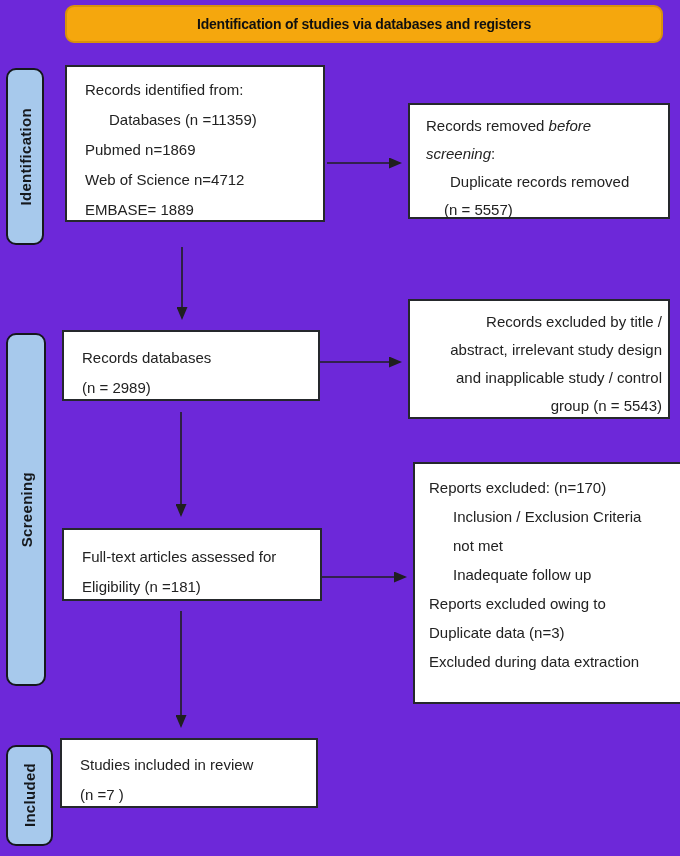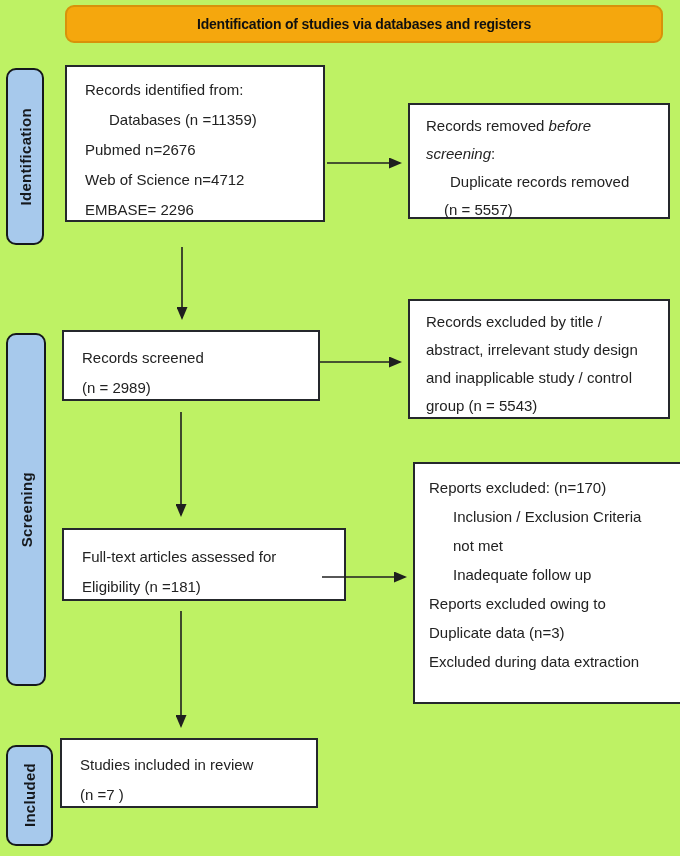--- a/index.html
+++ b/index.html
@@ -3,21 +3,21 @@
 <meta charset="utf-8">
 <style>
   :root{
     --banner_bg:#F5A70D; --banner_border:#D8920A;
     --stage_bg:#A7C9EC; --stage_border:#15181C;
     --box_border:#25282C; --arrow:#1F1F1F;
     --text:#222222; --banner_text:#101010;
   }
   html,body{margin:0;padding:0;background:#fff;}
   .canvas{
-    position:relative;width:680px;height:856px;background:#bef264;overflow:hidden;
+    position:relative;width:680px;height:856px;background:#6d28d9;overflow:hidden;
     font-family:"Liberation Sans", sans-serif;color:var(--text);
   }
   .banner{
     position:absolute;left:65px;top:5px;width:598px;height:38px;box-sizing:border-box;
     background:var(--banner_bg);border:2px solid var(--banner_border);border-radius:9px;
     display:flex;align-items:center;justify-content:center;
     font-size:14px;font-weight:bold;color:var(--banner_text);letter-spacing:-0.2px;
   }
   .stage{
     position:absolute;box-sizing:border-box;background:var(--stage_bg);
@@ -36,22 +36,22 @@
   .it{font-style:italic;margin-top:48px;}
   .ind-a{padding-left:24px;}
   .ind-b{padding-left:18px;}
   .box-a{left:65px;top:65px;width:260px;height:157px;padding:8px 22px 0 18px;}
   .box-a .line{line-height:30px;}
   .box-b{left:408px;top:103px;width:262px;height:116px;padding:7px 6px 0 16px;}
   .box-b .line{line-height:28px;}
   .box-c{left:62px;top:330px;width:258px;height:71px;padding:11px 6px 0 18px;}
   .box-c .line{line-height:30px;}
   .box-d{left:408px;top:299px;width:262px;height:120px;padding:7px 6px 0 16px;}
-  .box-d .line{line-height:28px;}
-  .box-e{left:62px;top:528px;width:284px;height:73px;padding:12px 6px 0 18px;}
+  .box-d .line{line-height:28px;text-align:right;}
+  .box-e{left:62px;top:528px;width:260px;height:73px;padding:12px 6px 0 18px;}
   .box-e .line{line-height:30px;}
   .box-f{left:413px;top:462px;width:304px;height:242px;padding:9px 4px 0 14px;}
   .box-f .line{line-height:29px;}
   .box-g{left:60px;top:738px;width:258px;height:70px;padding:10px 6px 0 18px;}
   .box-g .line{line-height:30px;}
   .arrows{position:absolute;left:0;top:0;pointer-events:none;}
   .arrow{stroke:var(--arrow);stroke-width:1.6;fill:none;}
   .ah{fill:var(--arrow);}
 </style>
 </head>
@@ -69,34 +69,34 @@
   <div class="stage" style="left:6px;top:333px;width:40px;height:353px;">
     <span class="stage-text">Screening</span>
   </div>
   <div class="stage" style="left:6px;top:745px;width:47px;height:101px;">
     <span class="stage-text">Included</span>
   </div>
 
   <div class="box box-a">
     <div class="line">Records identified from:</div>
     <div class="line ind-a">Databases (n =11359)</div>
-    <div class="line">Pubmed n=2676</div>
+    <div class="line">Pubmed n=1869</div>
     <div class="line">Web of Science n=4712</div>
-    <div class="line">EMBASE= 2296</div>
+    <div class="line">EMBASE= 1889</div>
   </div>
 
   <div class="box box-b">
     <div class="line"><span>Records removed </span><span class="it">before</span></div>
     <div class="line"><span class="it">screening</span><span>:</span></div>
     <div class="line ind-a">Duplicate records removed</div>
     <div class="line ind-b">(n = 5557)</div>
   </div>
 
   <div class="box box-c">
-    <div class="line">Records screened</div>
+    <div class="line">Records databases</div>
     <div class="line">(n = 2989)</div>
   </div>
 
   <div class="box box-d">
     <div class="line">Records excluded by title /</div>
     <div class="line">abstract, irrelevant study design</div>
     <div class="line">and inapplicable study / control</div>
     <div class="line">group (n = 5543)</div>
   </div>
 

